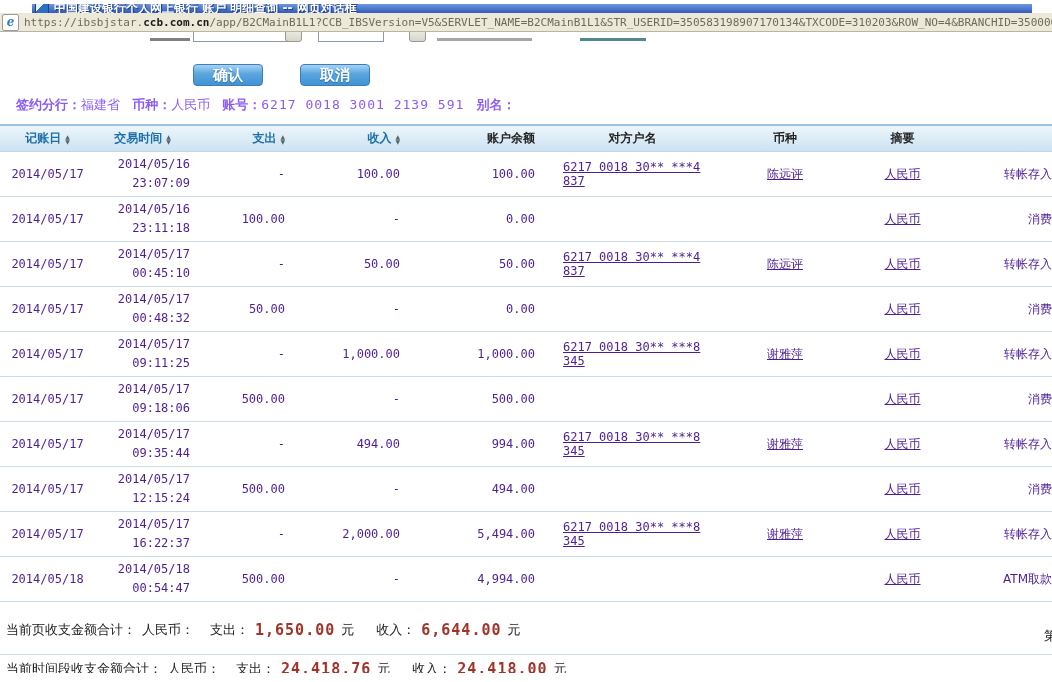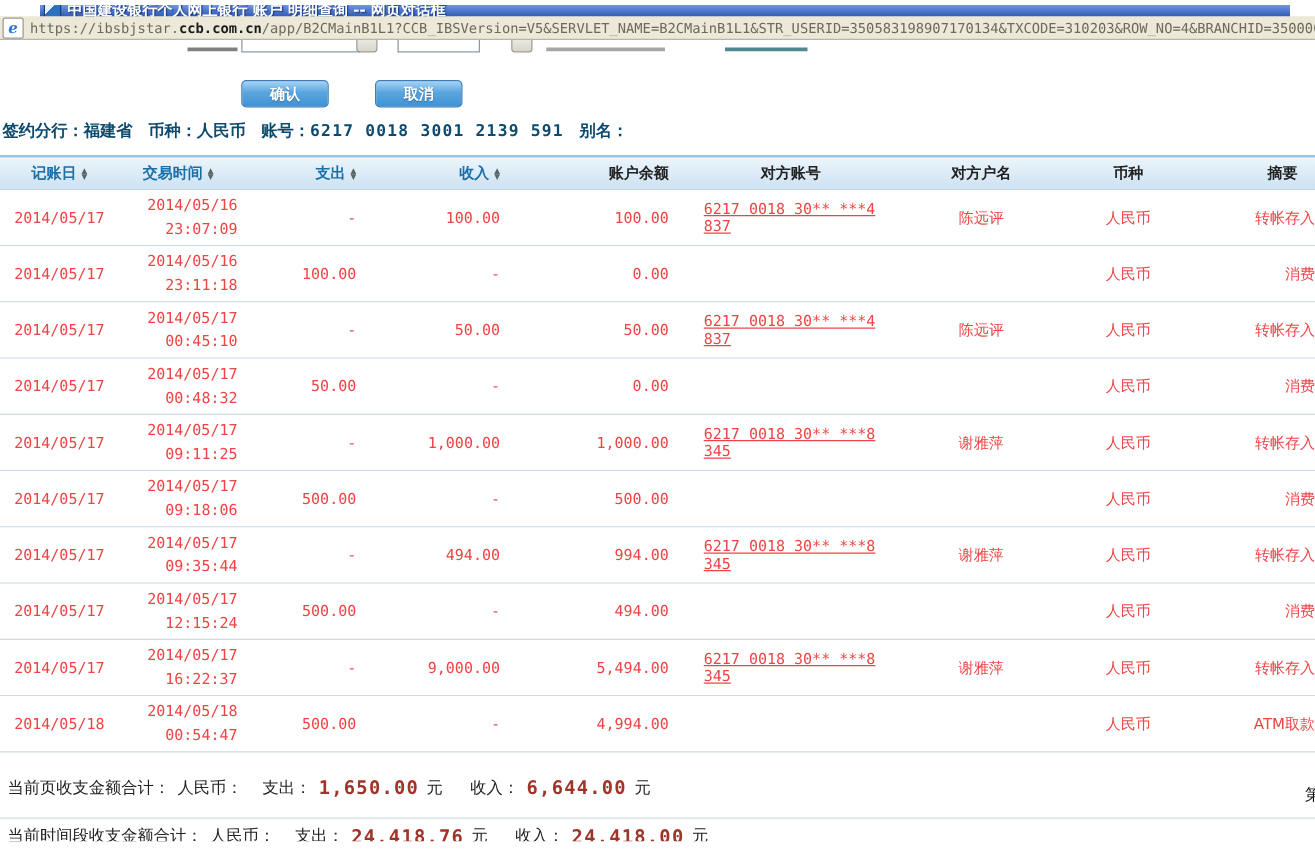--- a/index.html
+++ b/index.html
@@ -26,47 +26,47 @@
   .url b{color:#1b1b1b;margin-top:36px;}
   
   .form-strip{position:absolute;left:0;top:32px;width:1052px;height:11px;overflow:hidden;}
   .clip-input{position:absolute;bottom:1px;height:20px;border:1px solid #8a9aa8;background:#fff;
     box-sizing:border-box;padding:0 3px;font-size:11px;}
   .clip-btn{position:absolute;bottom:1px;height:18px;width:17px;border:1px solid #9a988c;
     border-radius:3px;background:linear-gradient(#f6f6f2,#d8d6cc);}
   .frag{position:absolute;bottom:2px;height:3px;opacity:.75;}
   
   .ccb-btn{position:absolute;top:64px;width:70px;height:22px;border:1px solid #3b7dbb;border-radius:4px;
-    background:linear-gradient(#a6d3f4,#5aa5de 45%,#3f93d4);color:#fff;font-weight:bold;font-size:12px;
+    background:linear-gradient(#a6d3f4,#5aa5de 45%,#3f93d4);color:#fff;font-weight:bold;font-size:15px;
     font-family:"DejaVu Sans",sans-serif;text-shadow:0 1px 1px #2a6aa0;cursor:pointer;}
   
-  .account-line{position:absolute;top:96px;left:2px;font-size:13px;color:#0c4a6e;white-space:nowrap;font-weight:bold;}
+  .account-line{position:absolute;top:96px;left:16px;font-size:13px;color:#8b5cf6;white-space:nowrap;}
   .account-line b{margin-left:8px;}
   .account-line b:first-child{margin-left:0;}
   .account-line .num{font-family:"DejaVu Sans Mono",monospace;letter-spacing:1px;}
   
   .table{position:absolute;top:124px;left:0;width:1052px;--cols:95px 95px 105px 115px 135px 175px 130px 105px 97px;}
   .thead{display:grid;grid-template-columns:var(--cols);height:28px;align-items:center;
     background:linear-gradient(#ecf5fb,#cde2f2);border-top:2px solid #9ec3de;border-bottom:1px solid #c2d6e6;
     box-sizing:border-box;}
   .th{font-size:12px;font-weight:bold;color:#222;display:flex;align-items:center;}
   .th.sortable{color:#1a6fa8;cursor:pointer;}
   .arrows{display:inline-flex;flex-direction:column;margin-left:4px;font-size:6px;line-height:5px;color:#566;}
   .thead > :nth-child(1),.thead > :nth-child(2),.thead > :nth-child(6),
   .thead > :nth-child(7),.thead > :nth-child(8){justify-content:center;}
   .thead > :nth-child(3),.thead > :nth-child(4),.thead > :nth-child(5){justify-content:flex-end;padding-right:10px;box-sizing:border-box;}
   .thead > :nth-child(9){justify-content:flex-end;padding-right:14px;box-sizing:border-box;}
   .tr{display:grid;grid-template-columns:var(--cols);height:45px;align-items:center;background:#fff;
-    border-bottom:1px solid #ccdbe8;font-size:12px;color:#ef4444;box-sizing:border-box;}
+    border-bottom:1px solid #ccdbe8;font-size:12px;color:#4c1d95;box-sizing:border-box;}
   .td{box-sizing:border-box;}
   .c1{text-align:center;}
   .c2{text-align:right;line-height:19px;}
   .c3,.c4,.c5{text-align:right;padding-right:10px;font-family:"DejaVu Sans Mono",monospace;}
   .c6{padding-left:18px;font-family:"DejaVu Sans Mono",monospace;text-decoration:underline;}
-  .c7,.c8{text-align:center;}
+  .c7,.c8{text-align:center;text-decoration:underline;}
   .c9{text-align:right;}
   .c1,.c2{font-family:"DejaVu Sans Mono",monospace;}
   
   .summary{display:flex;align-items:center;font-size:13px;color:#222;white-space:nowrap;}
   .summary .lead{margin-right:6px;}
   .summary .cur{margin-right:16px;font-family:Liberation Mono, monospace;}
   .summary .lbl{margin-right:6px;}
   .summary .red{color:#a03428;font-weight:bold;font-size:15px;letter-spacing:1px;
     font-family:"DejaVu Sans Mono",monospace;margin-right:6px;}
   .summary .unit{margin-right:22px;}
@@ -137,23 +137,20 @@
         <span>收入</span>
         <span class="arrows">
           <span>▲</span>
           <span>▼</span>
         </span>
       </div>
       <div class="th">
         <span>账户余额</span>
       </div>
       <div class="th">
-        <span>对方账号</span>
-      </div>
-      <div class="th">
         <span>对方户名</span>
       </div>
       <div class="th">
         <span>币种</span>
       </div>
       <div class="th">
         <span>摘要</span>
       </div>
     </div>
   <div class="tbody">
@@ -277,21 +274,21 @@
     <div class="td c9">消费</div>
   </div>
 
   <div class="tr">
     <div class="td c1">2014/05/17</div>
     <div class="td c2">
       <div>2014/05/17</div>
       <div>16:22:37</div>
     </div>
     <div class="td c3">-</div>
-    <div class="td c4">9,000.00</div>
+    <div class="td c4">2,000.00</div>
     <div class="td c5">5,494.00</div>
     <div class="td c6">6217 0018 30** ***8 345</div>
     <div class="td c7">谢雅萍</div>
     <div class="td c8">人民币</div>
     <div class="td c9">转帐存入</div>
   </div>
 
   <div class="tr">
     <div class="td c1">2014/05/18</div>
     <div class="td c2">

